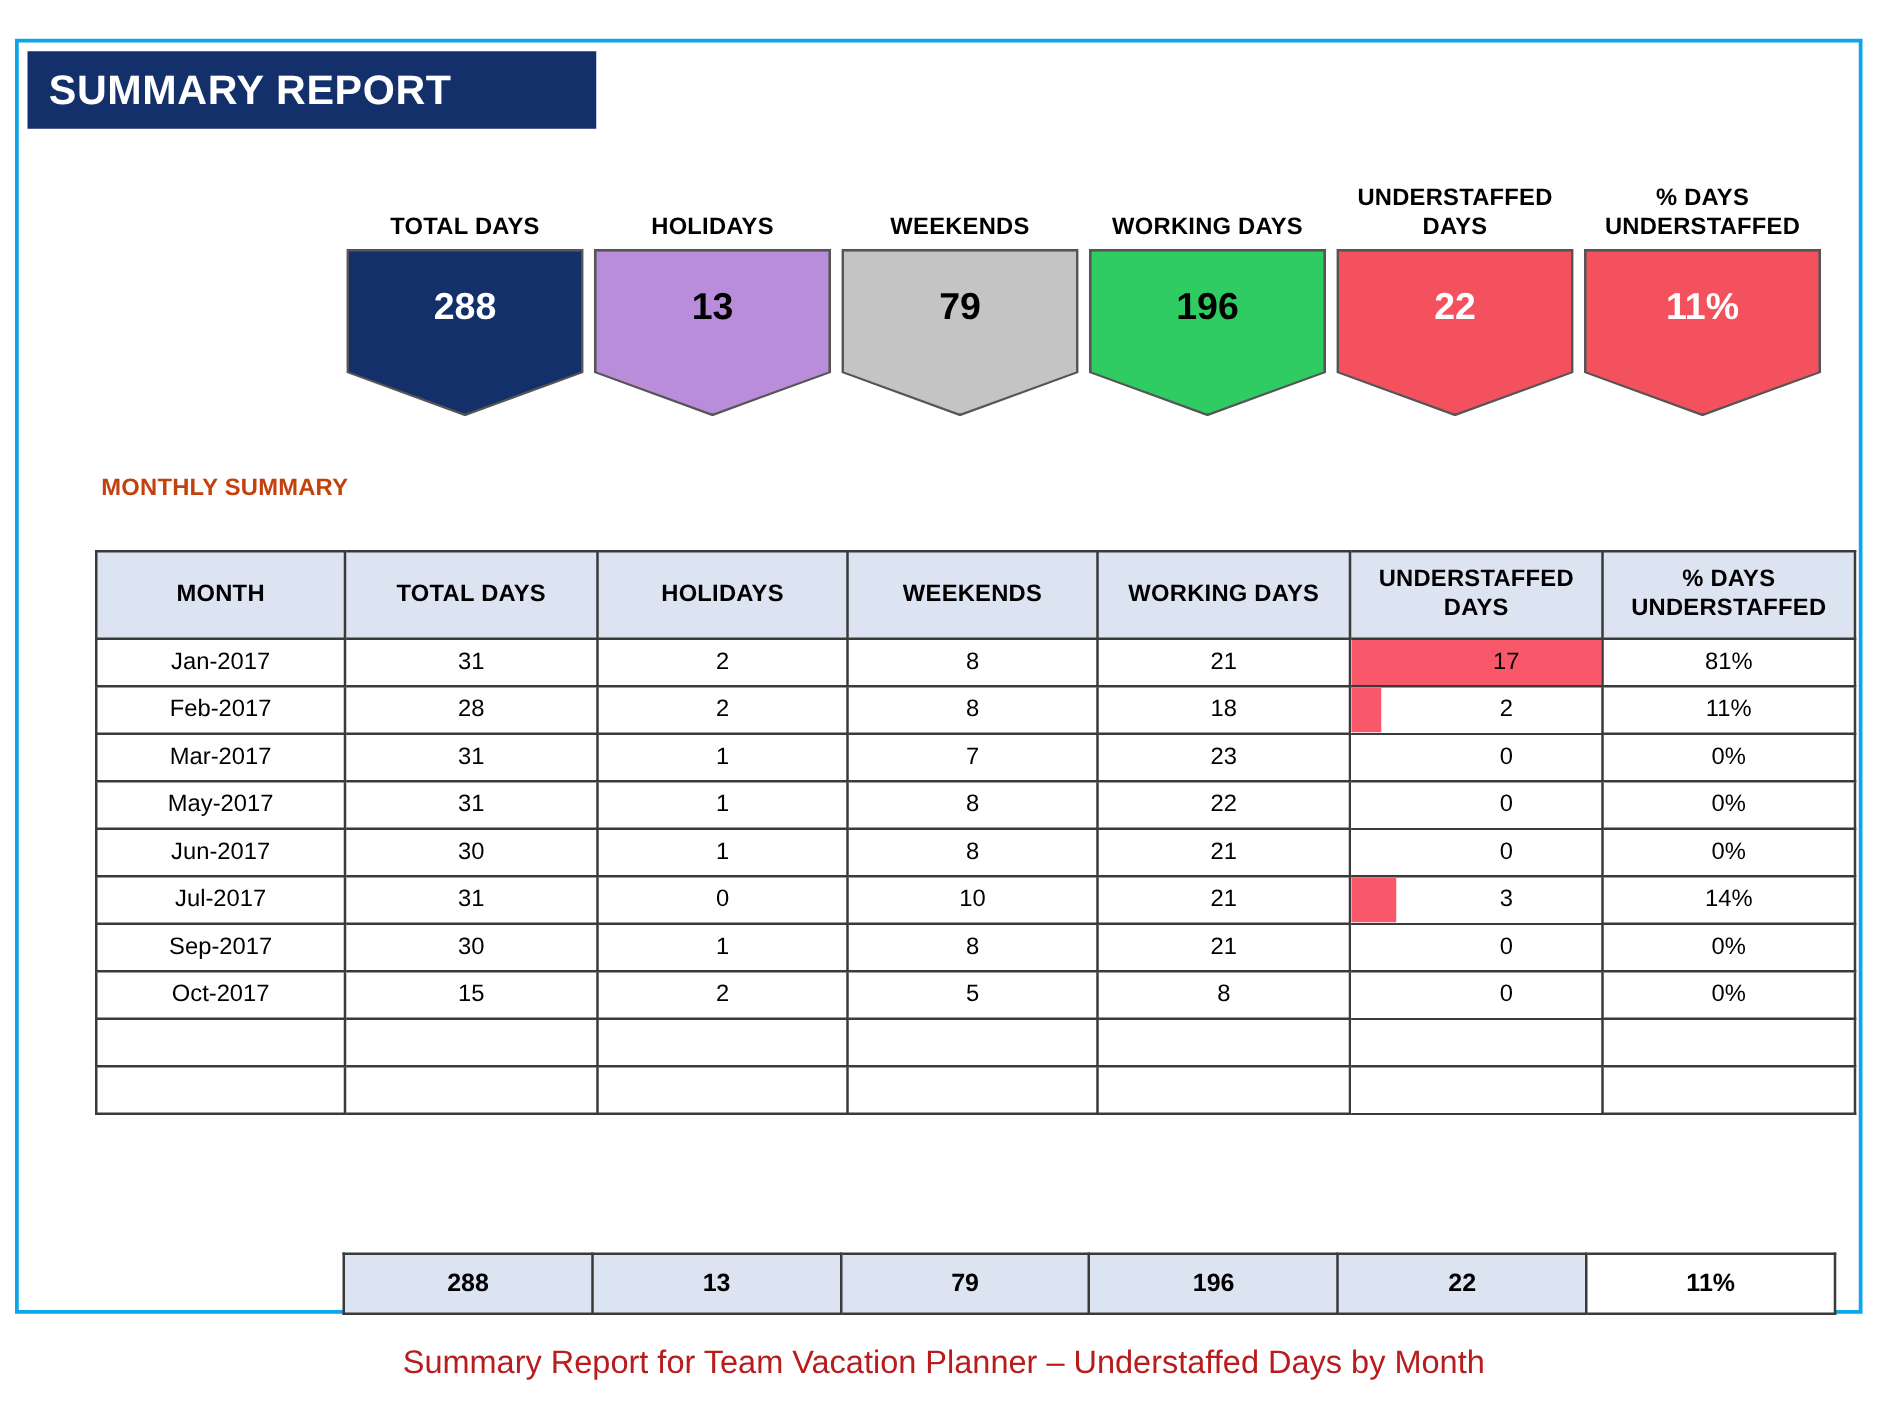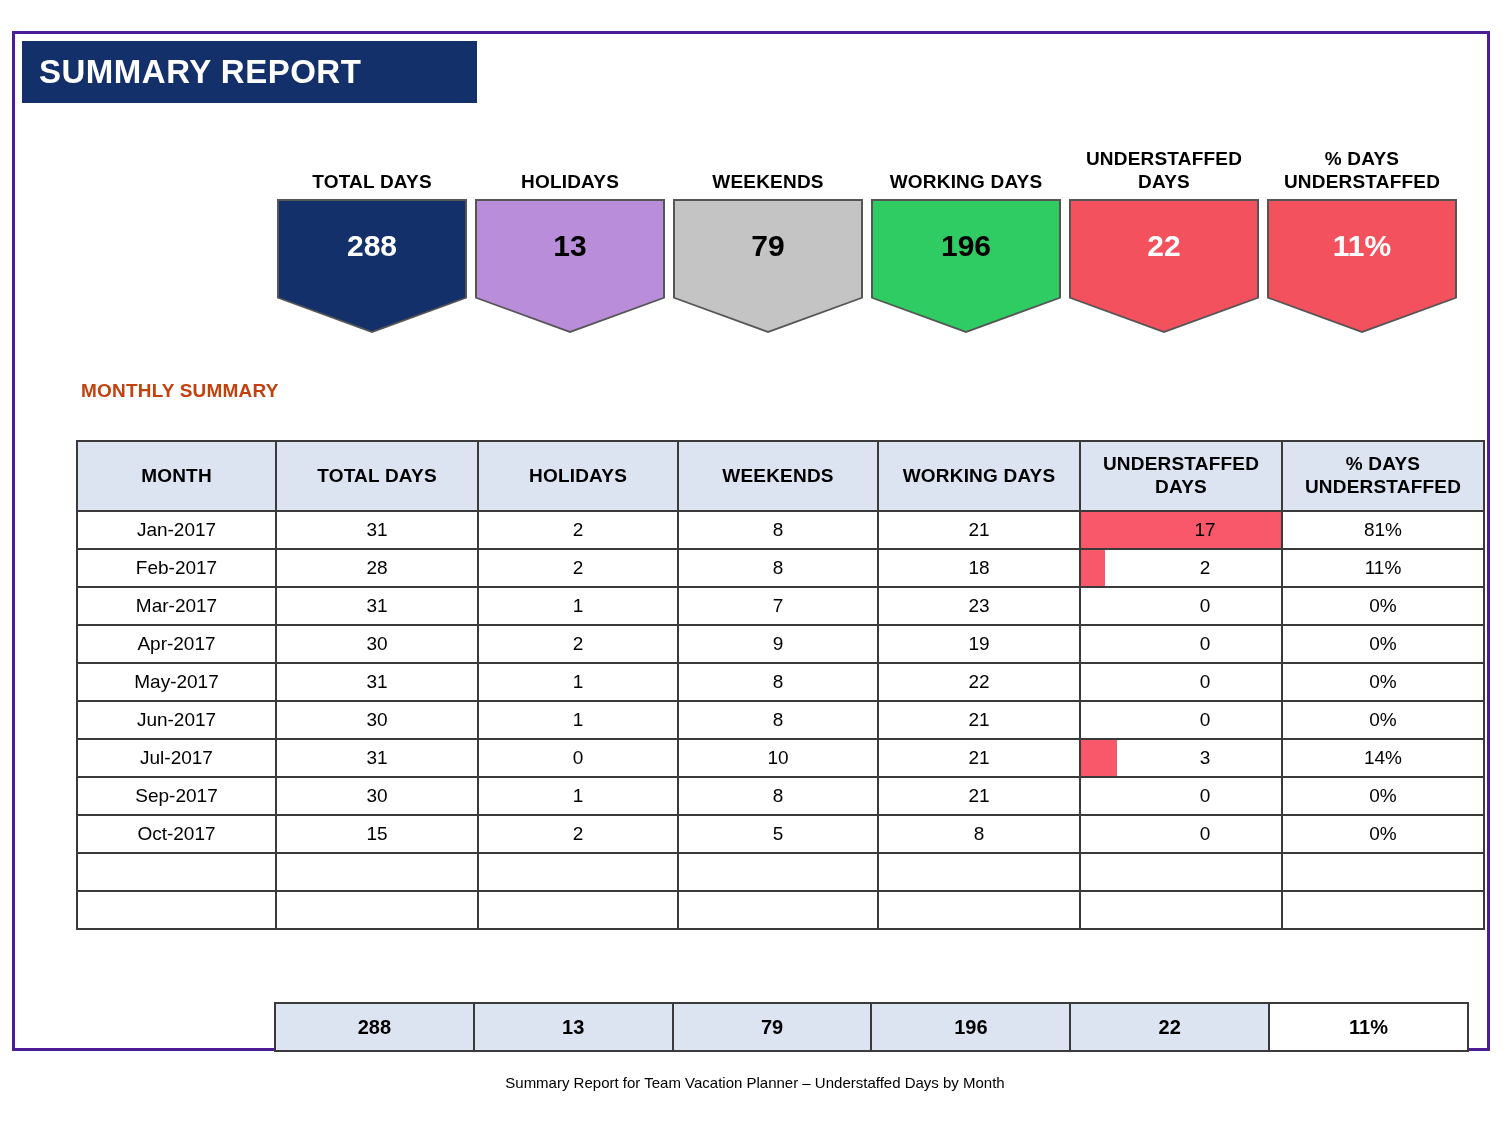--- a/index.html
+++ b/index.html
@@ -16,21 +16,21 @@
     overflow: hidden;
   }
 
   
   .report-frame {
     position: absolute;
     left: 12px;
     top: 31px;
     width: 1478px;
     height: 1020px;
-    border: 3px solid #4c1d95;
+    border: 3px solid #0ea5e9;
     background: #ffffff;
     box-sizing: border-box;
   }
 
   
   .title-banner {
     position: absolute;
     left: 7px;
     top: 7px;
     width: 455px;
@@ -205,22 +205,22 @@
     background: #ffffff;
   }
 
   
   .caption {
     position: absolute;
     left: 0;
     top: 1074px;
     width: 1510px;
     text-align: center;
-    font-size: 15px;
-    color: #000000;
+    font-size: 26px;
+    color: #b91c1c;
     font-family: "Liberation Sans", sans-serif;
   }
 </style>
 </head>
 <body>
 
 <div id="page">
 
   <div class="report-frame">
 
@@ -347,31 +347,20 @@
               <span class="bar-text">2</span>
             </td>
             <td>11%</td>
           </tr>
           <tr>
             <td>Mar-2017</td>
             <td>31</td>
             <td>1</td>
             <td>7</td>
             <td>23</td>
-            <td class="bar-cell">
-              <span class="bar-text">0</span>
-            </td>
-            <td>0%</td>
-          </tr>
-          <tr>
-            <td>Apr-2017</td>
-            <td>30</td>
-            <td>2</td>
-            <td>9</td>
-            <td>19</td>
             <td class="bar-cell">
               <span class="bar-text">0</span>
             </td>
             <td>0%</td>
           </tr>
           <tr>
             <td>May-2017</td>
             <td>31</td>
             <td>1</td>
             <td>8</td>

